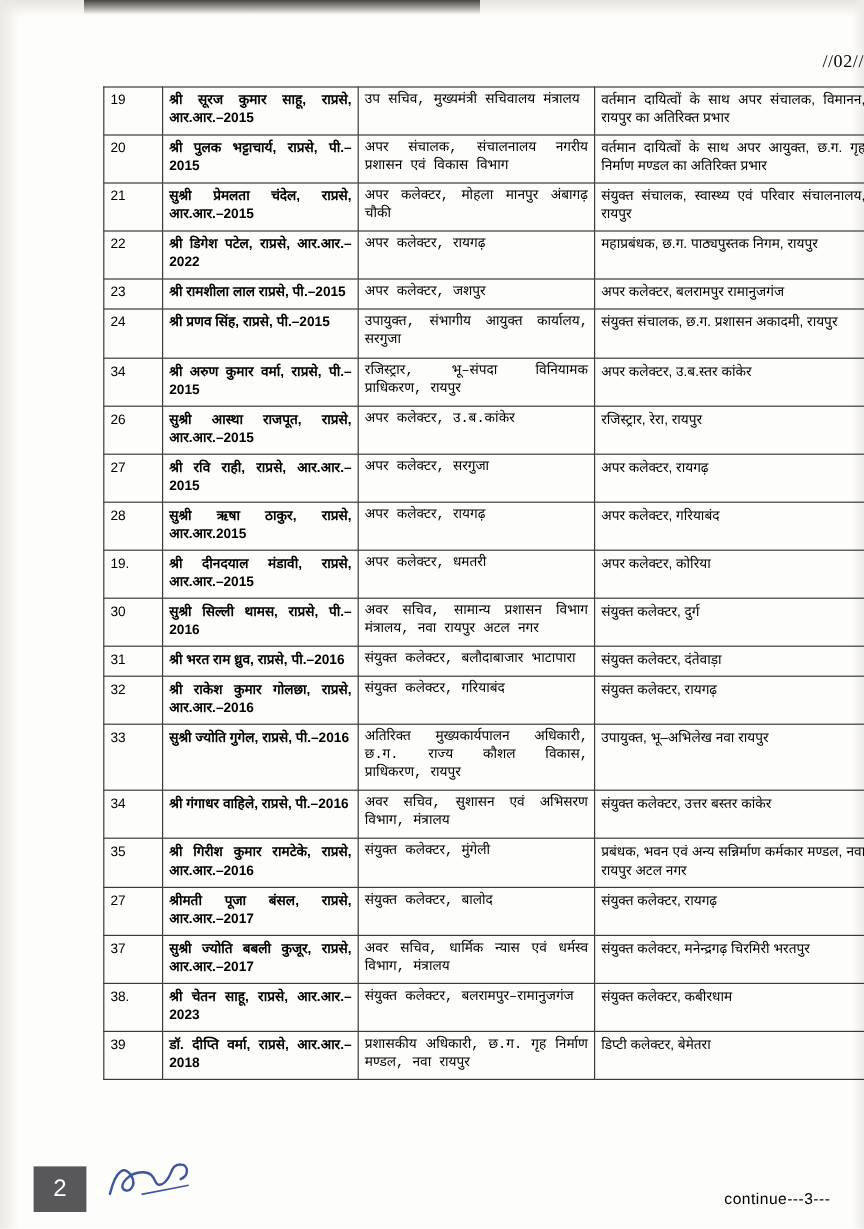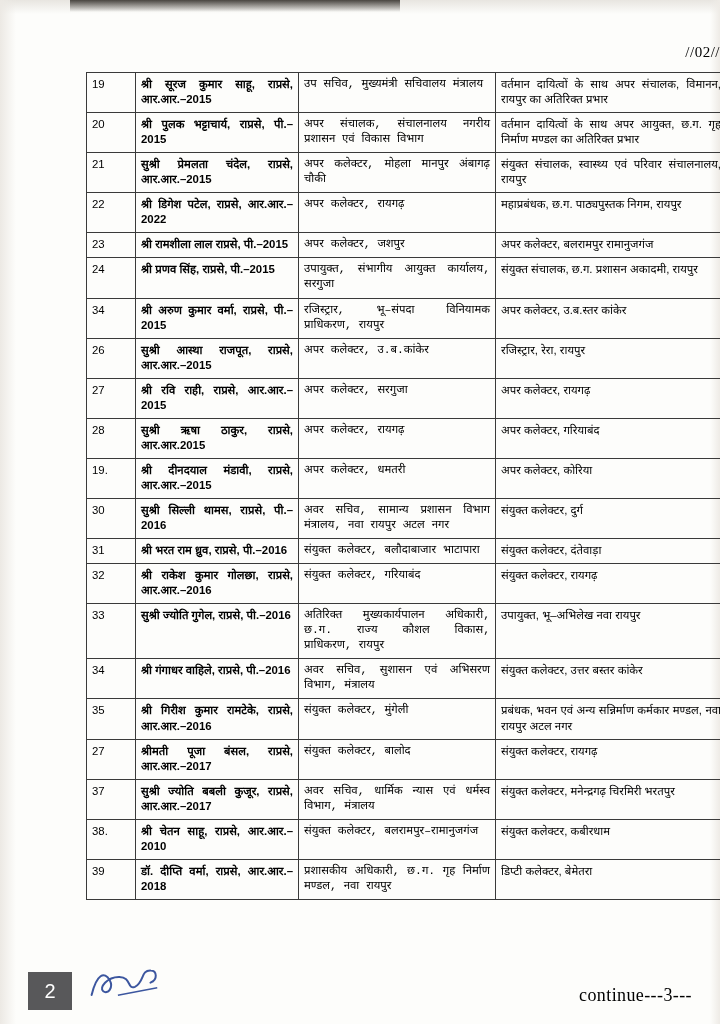--- a/index.html
+++ b/index.html
@@ -112,22 +112,22 @@
     font-family: "Liberation Serif", serif;
     font-size: 22px;
     color: #1b3a8f;
     transform: rotate(-8deg);
     opacity: .85;
   }
   .continue-note {
     position: absolute;
     right: 28px;
     bottom: 18px;
-    font-size: 18px;
-    font-family: Liberation Serif, serif;
+    font-size: 13px;
+    font-family: Liberation Sans, sans-serif;
     letter-spacing: .4px;
     margin-top: 32px;
   }
 </style>
 </head>
 <body>
 
 <div class="page">
   <div class="scan-edge-top"></div>
   <div class="dark-smudge"></div>
@@ -247,21 +247,21 @@
           <td class="c-new just">संयुक्त कलेक्टर, रायगढ़</td>
         </tr>
         <tr>
           <td class="c-sno">37</td>
           <td class="c-name just">सुश्री ज्योति बबली कुजूर, राप्रसे, आर.आर.–2017</td>
           <td class="c-present just">अवर सचिव, धार्मिक न्यास एवं धर्मस्व विभाग, मंत्रालय</td>
           <td class="c-new just">संयुक्त कलेक्टर, मनेन्द्रगढ़ चिरमिरी भरतपुर</td>
         </tr>
         <tr>
           <td class="c-sno">38.</td>
-          <td class="c-name just">श्री चेतन साहू, राप्रसे, आर.आर.–2010</td>
+          <td class="c-name just">श्री चेतन साहू, राप्रसे, आर.आर.–2023</td>
           <td class="c-present just">संयुक्त कलेक्टर, बलरामपुर–रामानुजगंज</td>
           <td class="c-new just">संयुक्त कलेक्टर, कबीरधाम</td>
         </tr>
         <tr>
           <td class="c-sno">39</td>
           <td class="c-name just">डॉ. दीप्ति वर्मा, राप्रसे, आर.आर.–2018</td>
           <td class="c-present just">प्रशासकीय अधिकारी, छ.ग. गृह निर्माण मण्डल, नवा रायपुर</td>
           <td class="c-new just">डिप्टी कलेक्टर, बेमेतरा</td>
         </tr>
       </tbody>

